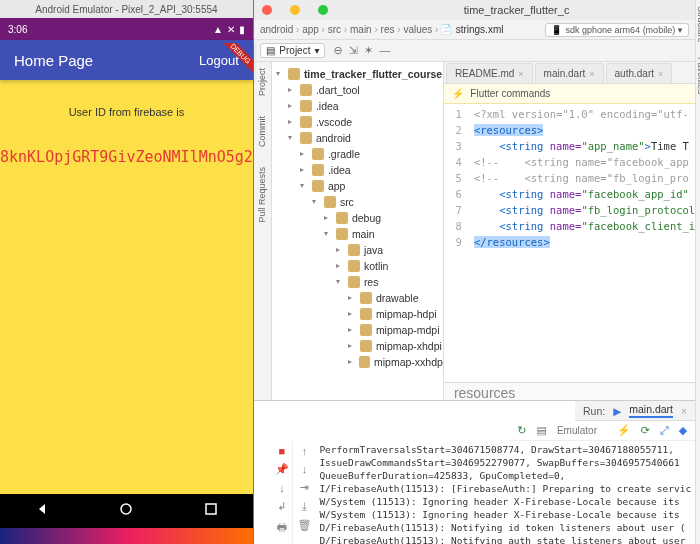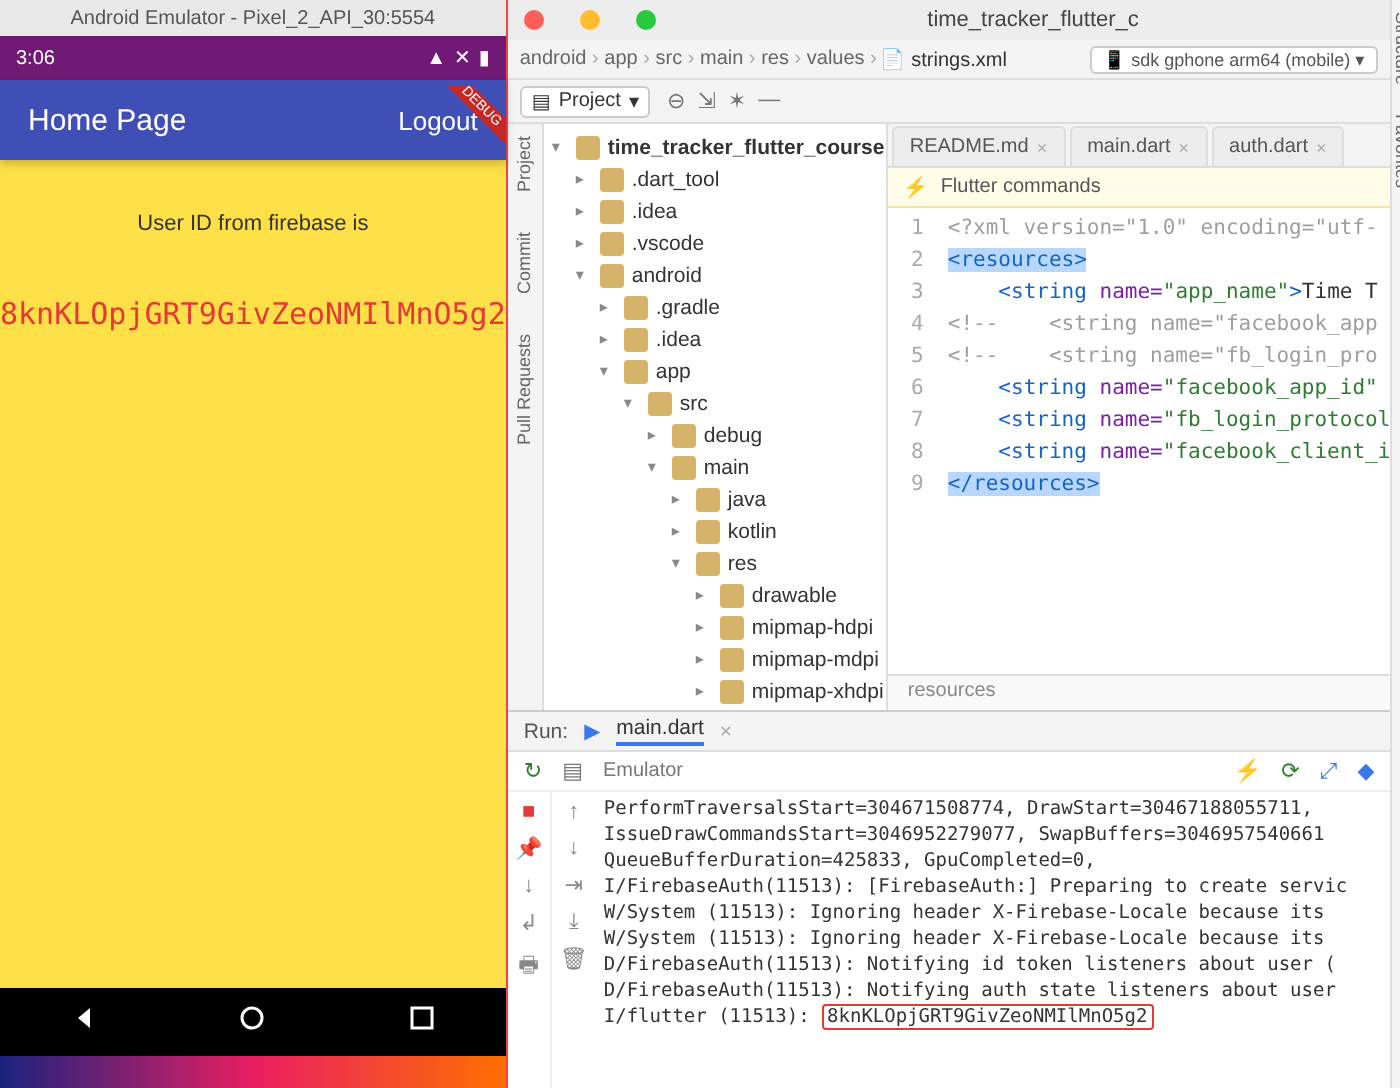--- a/index.html
+++ b/index.html
@@ -46,24 +46,24 @@
   .tab .close { color: #aaa; font-size: 9px; }
   .banner { height: 20px; background: #fffde7; border-bottom: 1px solid #f0e6a0; font-size: 10px; color: #555; display: flex; align-items: center; padding: 0 8px; gap: 6px; }
   .code { flex: 1; background: #fff; overflow: hidden; font-family: Menlo, monospace; font-size: 10.5px; line-height: 16px; display: flex; }
   .lineno { width: 24px; text-align: right; color: #aaa; padding: 2px 6px 0 0; background: #fff; }
   .codebody { padding: 2px 0 0 6px; white-space: pre; }
   .sel { background: #b7d7ff; }
   .tg { color: #1565c0; }
   .an { color: #7b1fa2; }
   .av { color: #2e7d32; }
   .cm { color: #9e9e9e; }
-  .code-crumb { height: 18px; border-top: 1px solid #ddd; font-size: 10px; color: #888; padding: 2px 10px; background: #f9f9f9; }
+  .code-crumb { height: 18px; border-top: 1px solid #ddd; font-size: 14px; color: #888; padding: 2px 10px; background: #f9f9f9; }
 
   
-  .run { height: 189px; border-top: 1px solid #ccc; display: flex; flex-direction: column; background: #fff; }
+  .run { height: 144px; border-top: 1px solid #ccc; display: flex; flex-direction: column; background: #fff; align-items: flex-end; }
   .run-head { height: 20px; background: #f3f3f3; border-bottom: 1px solid #ddd; display: flex; align-items: center; padding: 0 8px; font-size: 10.5px; gap: 8px; }
   .run-head .run-label { color: #555; }
   .run-head .run-tab { color: #333; border-bottom: 2px solid #3b78e7; padding-bottom: 1px; }
   .run-tools { height: 20px; display: flex; align-items: center; padding: 0 8px; gap: 10px; color: #777; font-size: 11px; border-bottom: 1px solid #eee;}
   .run-body { flex: 1; display: flex; min-height: 0; }
   .run-gutter { width: 22px; border-right: 1px solid #eee; display: flex; flex-direction: column; align-items: center; gap: 6px; padding-top: 4px; color: #888; }
   .run-gutter2 { width: 22px; display: flex; flex-direction: column; align-items: center; gap: 6px; padding-top: 4px; color: #888; }
   .console { flex: 1; font-family: Menlo, monospace; font-size: 9.5px; line-height: 13px; color: #333; padding: 2px 4px; overflow: hidden; white-space: nowrap; }
   .console .hl { border: 1.5px solid #e53935; padding: 0 2px; border-radius: 2px; }
 

